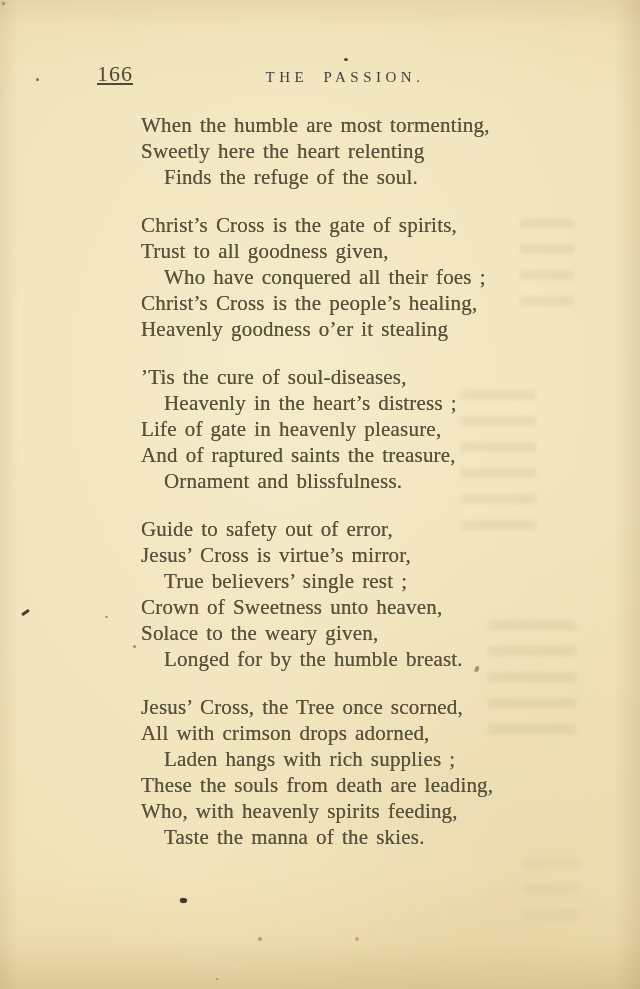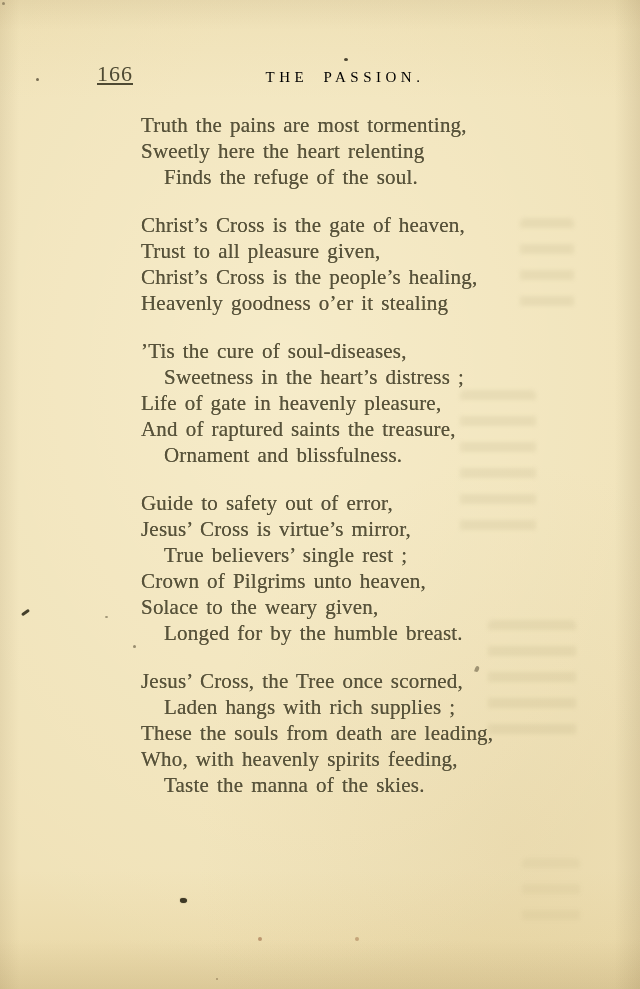--- a/index.html
+++ b/index.html
@@ -24,21 +24,21 @@
 
   .page-number {
     position: absolute; left: 97px; top: 61px;
     font-size: 22px; color: #4f4a33;
     letter-spacing: 1px;
     text-decoration: underline;
   }
   .running-title {
     position: absolute; left: 345px; top: 69px;
     transform: translateX(-50%);
-    font-size: 15px; color: #000000;
+    font-size: 15px; color: #404040;
     letter-spacing: 4.5px; word-spacing: 7px;
     white-space: nowrap;
   }
 
   .poem {
     position: absolute; left: 141px; top: 112px;
     font-size: 21px; line-height: 26px;
     color: #57523a;
     letter-spacing: 0.2px; word-spacing: 2.5px;
     text-shadow: 0 0 0.6px rgba(87,82,58,0.85);
@@ -78,47 +78,49 @@
 </head>
 <body>
 
 <div class="vignette"></div>
 
 <span class="page-number">166</span>
 <span class="running-title">THE PASSION.</span>
 
 <div class="poem">
     <div class="stanza">
-      <div class="line">Truth the pains are most tormenting,</div>
+      <div class="line">When the humble are most tormenting,</div>
       <div class="line">Sweetly here the heart relenting</div>
       <div class="line indent">Finds the refuge of the soul.</div>
     </div>
     <div class="stanza">
-      <div class="line">Christ’s Cross is the gate of heaven,</div>
-      <div class="line">Trust to all pleasure given,</div>
+      <div class="line">Christ’s Cross is the gate of spirits,</div>
+      <div class="line">Trust to all goodness given,</div>
+      <div class="line indent">Who have conquered all their foes ;</div>
       <div class="line">Christ’s Cross is the people’s healing,</div>
       <div class="line">Heavenly goodness o’er it stealing</div>
     </div>
     <div class="stanza">
       <div class="line">’Tis the cure of soul-diseases,</div>
-      <div class="line indent">Sweetness in the heart’s distress ;</div>
+      <div class="line indent">Heavenly in the heart’s distress ;</div>
       <div class="line">Life of gate in heavenly pleasure,</div>
       <div class="line">And of raptured saints the treasure,</div>
       <div class="line indent">Ornament and blissfulness.</div>
     </div>
     <div class="stanza">
       <div class="line">Guide to safety out of error,</div>
       <div class="line">Jesus’ Cross is virtue’s mirror,</div>
       <div class="line indent">True believers’ single rest ;</div>
-      <div class="line">Crown of Pilgrims unto heaven,</div>
+      <div class="line">Crown of Sweetness unto heaven,</div>
       <div class="line">Solace to the weary given,</div>
       <div class="line indent">Longed for by the humble breast.</div>
     </div>
     <div class="stanza">
       <div class="line">Jesus’ Cross, the Tree once scorned,</div>
+      <div class="line">All with crimson drops adorned,</div>
       <div class="line indent">Laden hangs with rich supplies ;</div>
       <div class="line">These the souls from death are leading,</div>
       <div class="line">Who, with heavenly spirits feeding,</div>
       <div class="line indent">Taste the manna of the skies.</div>
     </div>
   </div>
 
 <div class="ghost ghost-1"></div>
 <div class="ghost ghost-2"></div>
 <div class="ghost ghost-3"></div>

